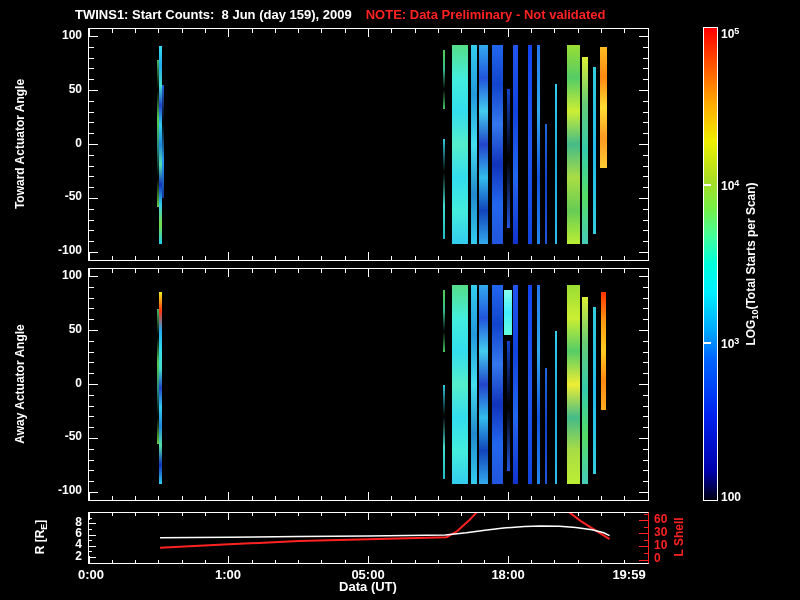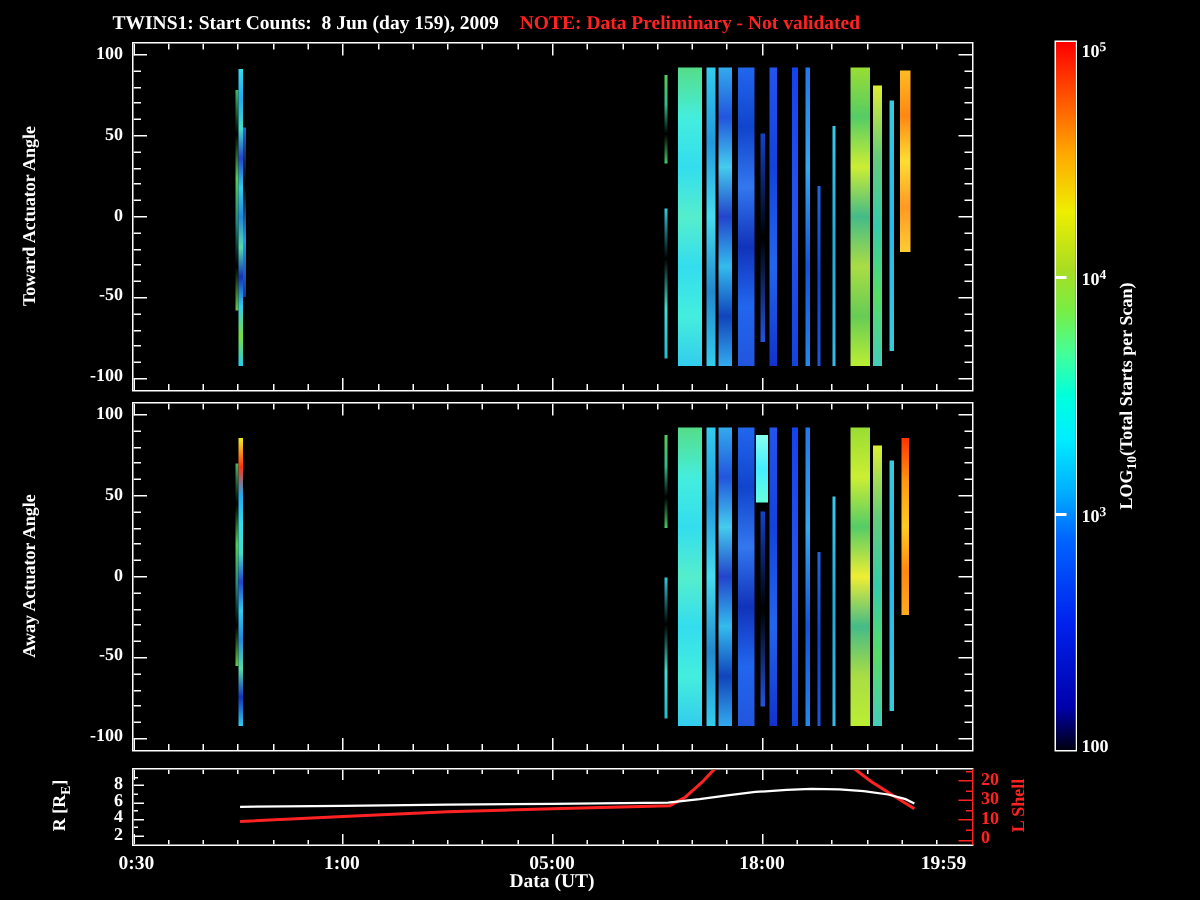--- a/index.html
+++ b/index.html
@@ -1,17 +1,17 @@
 <!DOCTYPE html>
 <html><head>
 <meta charset="utf-8">
 <style>
   html,body{margin:0;padding:0;background:#000}
   #canvas{position:relative;width:768px;height:600px;background:#000;overflow:hidden;
-    font-family:Liberation Serif, serif;font-weight:bold;color:#fff}
+    font-family:Liberation Sans, sans-serif;font-weight:bold;color:#fff}
   #title-row{position:absolute;top:7px;left:75px;font-size:13px;white-space:pre}
   #plot-note{margin-left:14px}
   .panel{position:absolute;left:88px;width:561px;background:#000;border:1px solid #fff;
     box-sizing:border-box;overflow:hidden}
   #panel-toward{top:28px;height:233px}
   #panel-away{top:268px;height:233px}
   #panel-orbit{top:512px;height:52px;border-right-color:#ff2222}
   .stripe{position:absolute}
   .tick{position:absolute}
   .lbl{position:absolute;font-size:12px;line-height:13px}
@@ -352,25 +352,25 @@
     <div class="lbl" style="left: 46px; width: 36px; top: 244.444px; text-align: right;">-100</div>
     <div class="lbl" style="left: 46px; width: 36px; top: 268.556px; text-align: right;">100</div>
     <div class="lbl" style="left: 46px; width: 36px; top: 322.528px; text-align: right;">50</div>
     <div class="lbl" style="left: 46px; width: 36px; top: 376.5px; text-align: right;">0</div>
     <div class="lbl" style="left: 46px; width: 36px; top: 430.472px; text-align: right;">-50</div>
     <div class="lbl" style="left: 46px; width: 36px; top: 484.444px; text-align: right;">-100</div>
     <div class="lbl" style="left: 58px; width: 24px; top: 515.734px; text-align: right;">8</div>
     <div class="lbl" style="left: 58px; width: 24px; top: 527.034px; text-align: right;">6</div>
     <div class="lbl" style="left: 58px; width: 24px; top: 538.333px; text-align: right;">4</div>
     <div class="lbl" style="left: 58px; width: 24px; top: 549.633px; text-align: right;">2</div>
-    <div class="lbl" style="left: 654px; width: 30px; top: 512.843px; color: rgb(255, 34, 34);">20</div>
+    <div class="lbl" style="left: 654px; width: 30px; top: 512.843px; color: rgb(255, 34, 34);">60</div>
     <div class="lbl" style="left: 654px; width: 30px; top: 525.915px; color: rgb(255, 34, 34);">30</div>
     <div class="lbl" style="left: 654px; width: 30px; top: 538.987px; color: rgb(255, 34, 34);">10</div>
     <div class="lbl" style="left: 654px; width: 30px; top: 552.059px; color: rgb(255, 34, 34);">0</div>
-    <div class="tlabel" style="left: 58px; top: 568px; width: 66px;">0:30</div>
+    <div class="tlabel" style="left: 58px; top: 568px; width: 66px;">0:00</div>
     <div class="tlabel" style="left: 195px; top: 568px; width: 66px;">1:00</div>
     <div class="tlabel" style="left: 335px; top: 568px; width: 66px;">05:00</div>
     <div class="tlabel" style="left: 475px; top: 568px; width: 66px;">18:00</div>
     <div class="tlabel" style="left: 596px; top: 568px; width: 66px;">19:59</div>
     <div class="cbtick" style="left: 721px; top: 26px;"><span>10</span><span class="sp">5</span></div>
     <div class="cbtick" style="left: 721px; top: 178.318px;"><span>10</span><span class="sp">4</span></div>
     <div class="cbtick" style="left: 721px; top: 335.682px;"><span>10</span><span class="sp">3</span></div>
     <div class="cbtick" style="left: 721px; top: 490px;"><span>100</span></div>
   </div>
 

